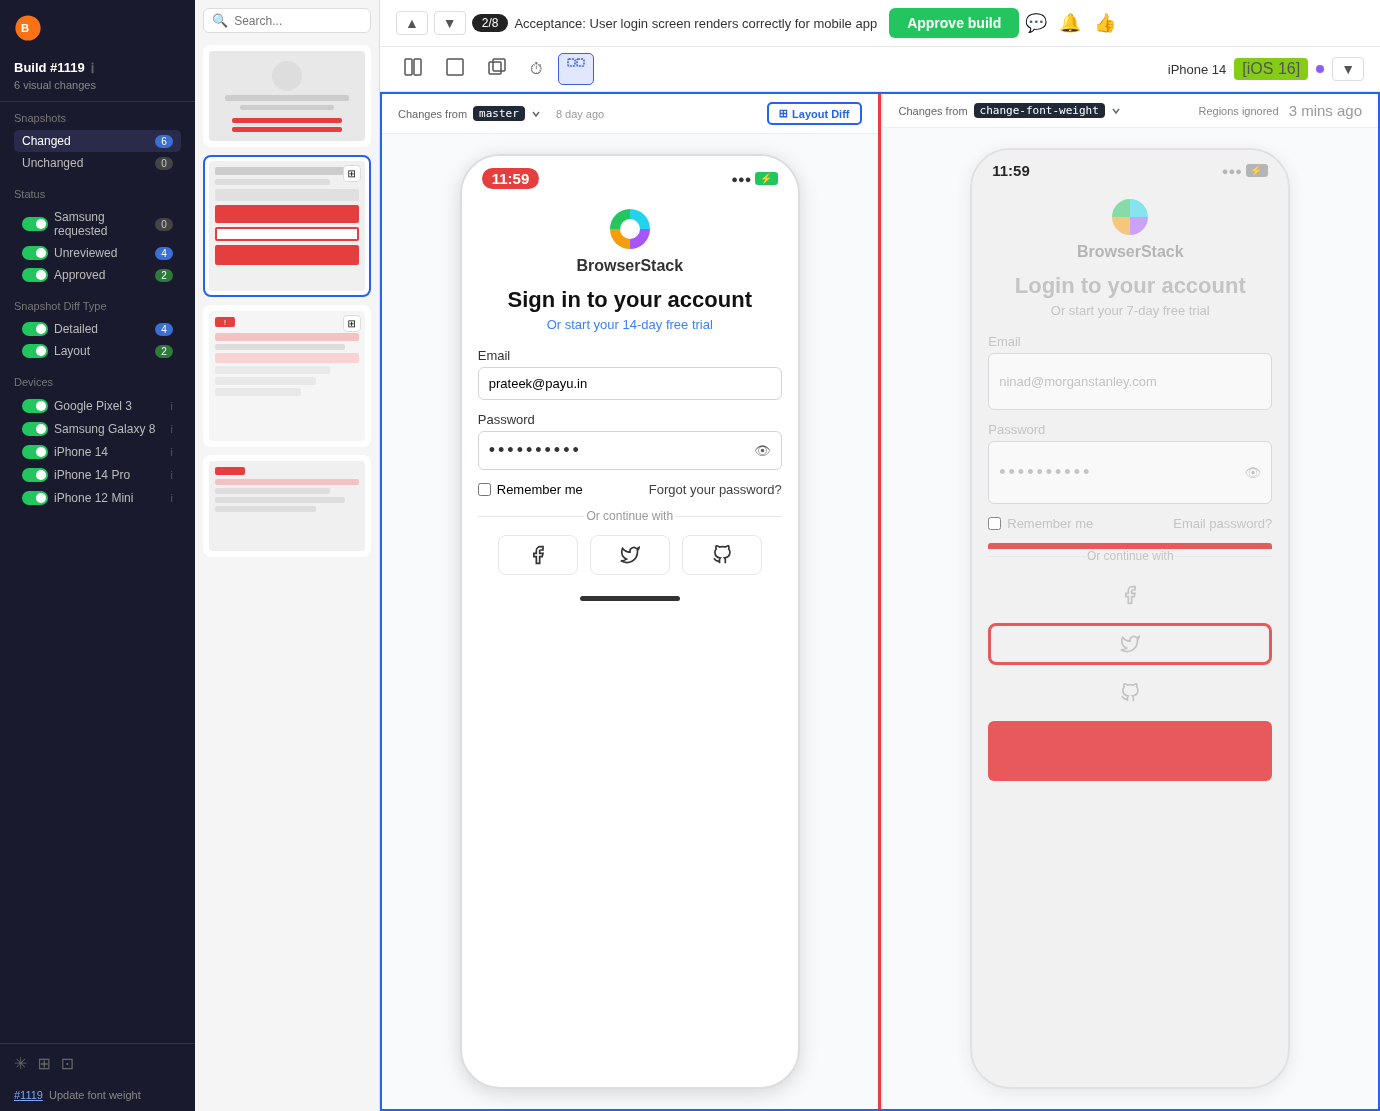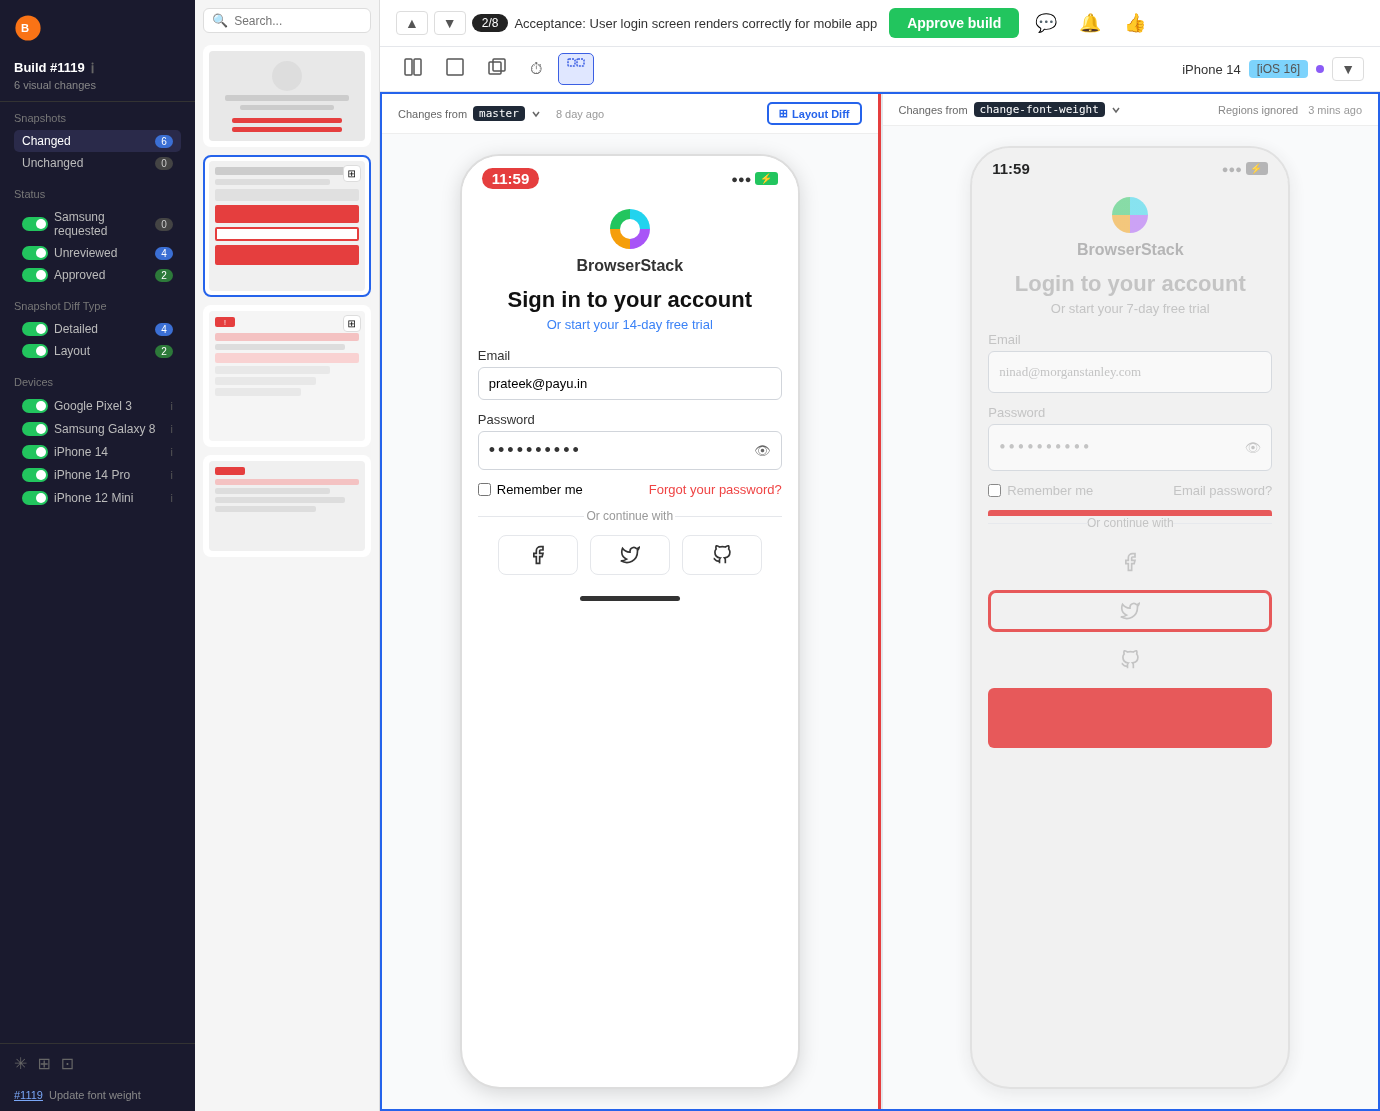--- a/index.html
+++ b/index.html
@@ -38,30 +38,30 @@
 
     
     .main-content { flex: 1; display: flex; flex-direction: column; overflow: hidden; background: #fff; }
 
     
     .top-bar { display: flex; align-items: center; padding: 8px 16px; border-bottom: 1px solid #e5e7eb; background: #fff; gap: 12px; flex-shrink: 0; }
     .top-bar-left { display: flex; align-items: center; gap: 6px; }
     .nav-btn { background: none; border: 1px solid #ddd; border-radius: 4px; padding: 3px 8px; cursor: pointer; font-size: 14px; color: #555; }
     .counter-badge { background: #222; color: #fff; border-radius: 12px; padding: 2px 10px; font-size: 12px; }
     .test-title { font-size: 13px; color: #333; flex: 1; }
-    .top-bar-right { display: flex; align-items: center; gap: 10px; }
+    .top-bar-right { display: flex; align-items: center; gap: 0; }
     .icon-btn { background: none; border: none; cursor: pointer; color: #555; font-size: 18px; padding: 2px 6px; }
 
     
     .toolbar { display: flex; align-items: center; padding: 6px 16px; border-bottom: 1px solid #e5e7eb; background: #fff; gap: 8px; flex-shrink: 0; }
     .toolbar-btn { background: none; border: none; cursor: pointer; padding: 4px 8px; border-radius: 5px; color: #555; font-size: 16px; }
     .toolbar-btn.active { background: #e0e7ff; color: #3b5fe3; border: 1px solid #3b5fe3; }
     .toolbar-spacer { flex: 1; }
     .device-label { font-size: 13px; color: #333; font-weight: 500; }
-    .os-badge { background: #7dd3fc; border-radius: 4px; padding: 2px 8px; font-size: 12px; color: #555; }
+    .os-badge { background: #84cc16; border-radius: 4px; padding: 2px 8px; font-size: 16px; color: #555; }
     .dot { width: 8px; height: 8px; border-radius: 50%; background: #8b5cf6; display: inline-block; }
 
     
     .diff-area { flex: 1; display: flex; overflow: hidden; border: 2px solid #2563eb; margin: 0; }
 
     
     .diff-left { flex: 1; background: #f9fafb; overflow-y: auto; display: flex; flex-direction: column; }
     .diff-right { flex: 1; background: #f9fafb; overflow-y: auto; display: flex; flex-direction: column; border-left: 2px solid #e5e7eb; }
 
     .pane-header { padding: 8px 16px; display: flex; align-items: center; justify-content: space-between; font-size: 11px; color: #666; border-bottom: 1px solid #eee; background: #fff; flex-shrink: 0; }
@@ -83,39 +83,39 @@
     .phone-subtitle { text-align: center; font-size: 13px; color: #3b82f6; margin-bottom: 16px; }
     .phone-subtitle span { color: #3b82f6; }
     .form-group { margin-bottom: 12px; }
     .form-label { font-size: 13px; color: #333; margin-bottom: 4px; }
     .form-input { width: 100%; border: 1px solid #d1d5db; border-radius: 6px; padding: 8px 10px; font-size: 13px; color: #333; background: #fff; display: flex; align-items: center; justify-content: space-between; }
     .form-input input { border: none; outline: none; font-size: 13px; width: 100%; }
     .password-dots { font-size: 18px; letter-spacing: 3px; color: #333; flex: 1; }
     .eye-icon { color: #666; cursor: pointer; }
     .remember-row { display: flex; align-items: center; justify-content: space-between; margin-bottom: 12px; font-size: 13px; }
     .remember-left { display: flex; align-items: center; gap: 6px; }
-    .forgot-link { color: #ef4444; cursor: pointer; font-size: 13px; }
+    .forgot-link { color: #404040; cursor: pointer; font-size: 13px; }
     .sign-in-btn { width: 100%; background: #3b82f6; color: #fff; border: none; border-radius: 6px; padding: 11px; font-size: 15px; font-weight: 600; cursor: pointer; margin-bottom: 12px; }
     .or-divider { text-align: center; color: #999; font-size: 12px; margin-bottom: 12px; position: relative; }
     .or-divider::before, .or-divider::after { content: ''; position: absolute; top: 50%; width: 35%; height: 1px; background: #e5e7eb; }
     .or-divider::before { left: 0; }
     .or-divider::after { right: 0; }
     .social-row { display: flex; justify-content: center; gap: 12px; }
     .social-btn { width: 80px; height: 40px; border: 1px solid #e5e7eb; border-radius: 8px; background: #fff; display: flex; align-items: center; justify-content: center; font-size: 18px; cursor: pointer; }
 
     
     .phone-frame-old { width: 320px; background: #f0f0f0; border-radius: 40px; overflow: hidden; box-shadow: 0 4px 20px rgba(0,0,0,0.1); border: 2px solid #ddd; opacity: 0.85; }
     .phone-status-bar-old { background: #f0f0f0; padding: 12px 20px 4px; display: flex; justify-content: space-between; align-items: center; }
     .phone-time-old { font-weight: 700; font-size: 15px; }
     .phone-content-old { padding: 16px; }
     .bs-logo-old { width: 36px; height: 36px; border-radius: 50%; background: conic-gradient(#22d3ee 0deg 90deg, #a855f7 90deg 180deg, #f59e0b 180deg 270deg, #22c55e 270deg 360deg); opacity: 0.6; }
     .bs-brand-old { font-size: 16px; font-weight: 600; color: #aaa; }
     .phone-title-old { text-align: center; font-size: 22px; font-weight: 800; color: #bbb; margin-bottom: 4px; line-height: 1.2; }
     .phone-subtitle-old { text-align: center; font-size: 13px; color: #bbb; margin-bottom: 16px; }
-    .form-input-old { width: 100%; border: 1px solid #d1d5db; border-radius: 6px; padding: 12px 10px; font-size: 13px; color: #aaa; background: #f9f9f9; display: flex; align-items: center; justify-content: space-between; font-family: Liberation Serif, serif; }
+    .form-input-old { width: 100%; border: 1px solid #d1d5db; border-radius: 6px; padding: 20px 10px; font-size: 13px; color: #aaa; background: #f9f9f9; display: flex; align-items: center; justify-content: space-between; }
     .sign-in-btn-old { width: 100%; background: #93a9d4; color: #fff; border: none; border-radius: 6px; padding: 11px; font-size: 15px; font-weight: 600; cursor: pointer; margin-bottom: 12px; position: relative; }
     .sign-in-btn-old::before { content: ''; position: absolute; top: -3px; left: -3px; right: -3px; height: 6px; background: #e53e3e; border-radius: 3px 3px 0 0; }
 
     
     .approve-btn { background: #22c55e; color: #fff; border: none; border-radius: 6px; padding: 7px 18px; font-size: 14px; font-weight: 600; cursor: pointer; }
 
     
     ::-webkit-scrollbar { width: 6px; }
     ::-webkit-scrollbar-track { background: #f1f1f1; }
     ::-webkit-scrollbar-thumb { background: #ccc; border-radius: 3px; }
@@ -489,21 +489,21 @@
       <div class="pane-header">
         <div style="display:flex;align-items:center;gap:6px;">
           <span>Changes from</span>
           <span class="branch-pill">change-font-weight</span>
           <svg width="10" height="10" viewBox="0 0 10 10">
               <path d="M2 3l3 4 3-4" fill="none" stroke="#666" stroke-width="1.5"></path>
             </svg>
         </div>
         <div style="display:flex;align-items:center;gap:10px;">
           <span style="color:#888;font-size:11px;">Regions ignored</span>
-          <span style="color:#999;font-size:11px;">3 mins ago</span>
+          <span style="color:#999;font-size:15px;">3 mins ago</span>
         </div>
       </div>
 
       <div class="phone-container">
         <div class="phone-frame-old">
 
           <div class="phone-status-bar-old">
             <span class="phone-time-old">11:59</span>
             <div class="phone-status-icons">
               <span style="color:#aaa;">●●●</span>

